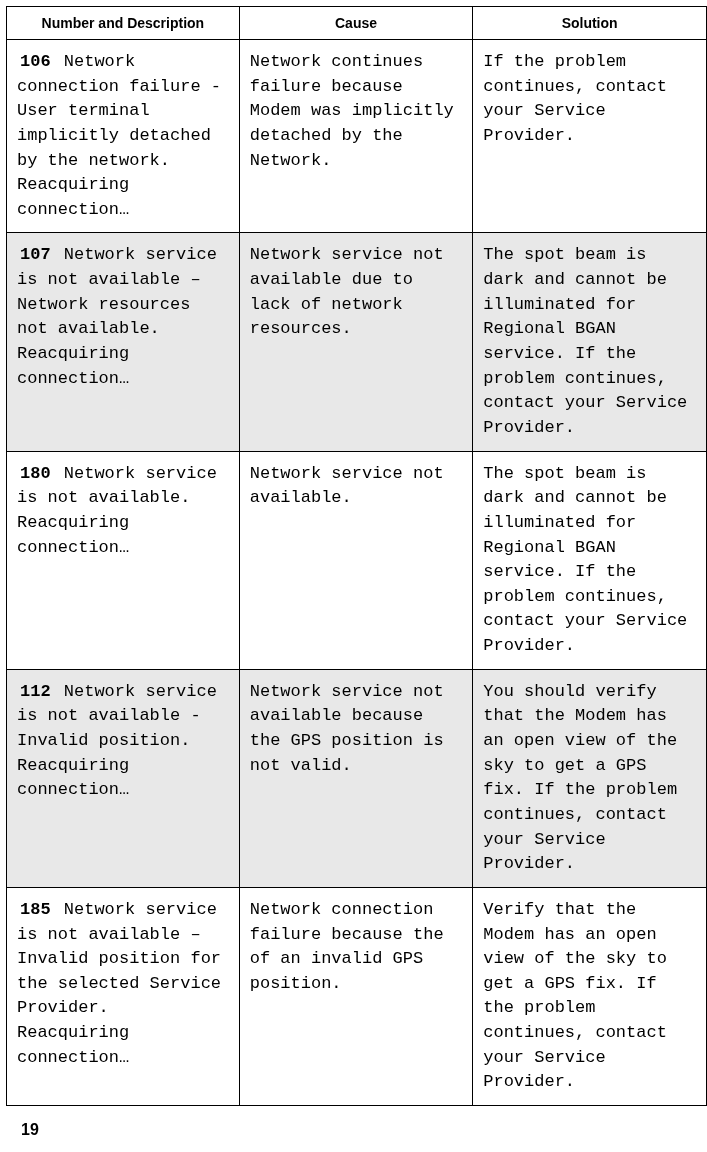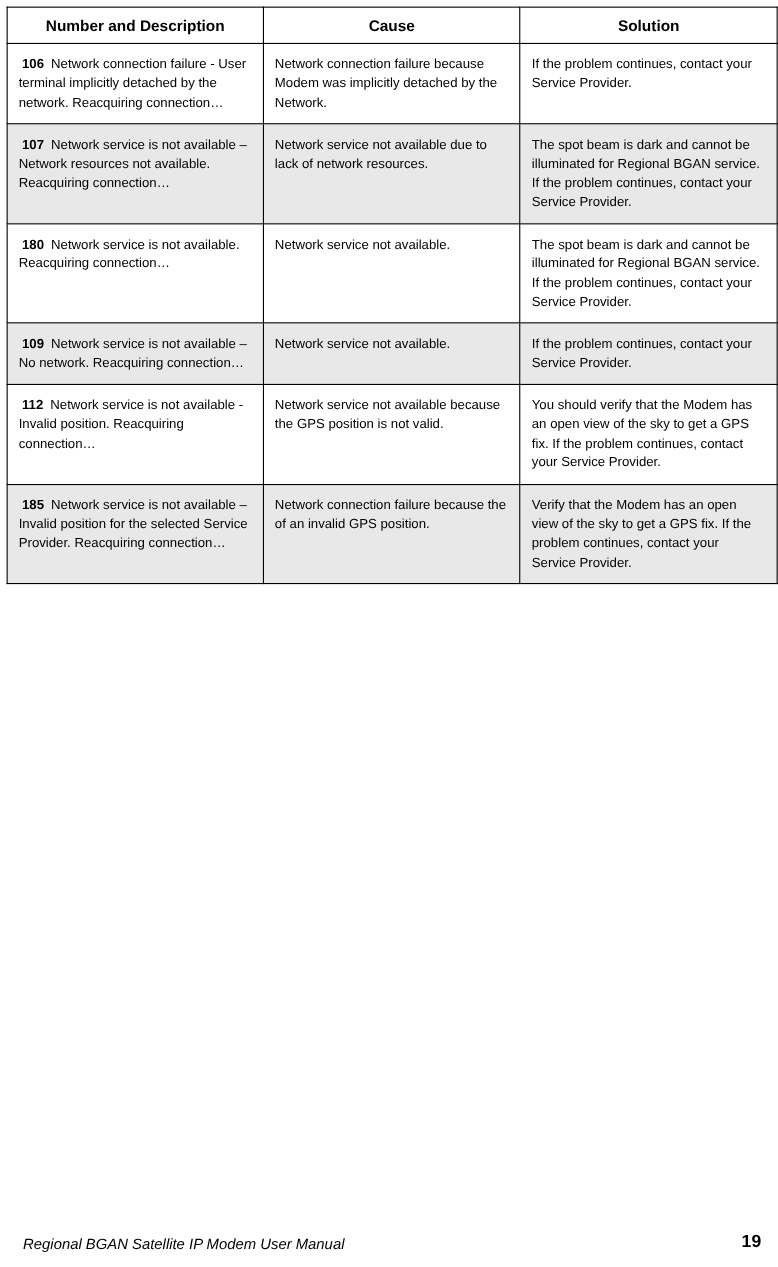--- a/index.html
+++ b/index.html
@@ -36,22 +36,23 @@
       width: 236px;
     }
     thead th:nth-child(3) {
       width: 236px;
       margin-top: 36px;
     }
     tbody td {
       border: 1.5px solid #000;
       padding: 10px 10px;
       vertical-align: top;
-      font-size: 12px;
+      font-size: 17px;
       line-height: 1.45;
+      font-family: Liberation Mono, monospace;
     }
     tbody tr:nth-child(even) td {
       background: #e8e8e8;
     }
     tbody tr:nth-child(odd) td {
       background: #fff;
     }
     .num {
       font-weight: bold;
     }
@@ -77,48 +78,42 @@
     <thead>
       <tr>
         <th>Number and Description</th>
         <th>Cause</th>
         <th>Solution</th>
       </tr>
     </thead>
     <tbody id="table-body">
     <tr>
           <td><span class="num">106</span> Network connection failure - User terminal implicitly detached by the network. Reacquiring connection…</td>
-          <td>Network connection failure because Modem was implicitly detached by the Network.</td>
+          <td>Network continues failure because Modem was implicitly detached by the Network.</td>
           <td>If the problem continues, contact your Service Provider.</td>
         </tr>
         <tr class="shaded">
           <td><span class="num">107</span> Network service is not available – Network resources not available. Reacquiring connection…</td>
           <td>Network service not available due to lack of network resources.</td>
           <td>The spot beam is dark and cannot be illuminated for Regional BGAN service. If the problem continues, contact your Service Provider.</td>
         </tr>
         <tr>
           <td><span class="num">180</span> Network service is not available. Reacquiring connection…</td>
           <td>Network service not available.</td>
           <td>The spot beam is dark and cannot be illuminated for Regional BGAN service. If the problem continues, contact your Service Provider.</td>
-        </tr>
-        <tr class="shaded">
-          <td><span class="num">109</span> Network service is not available – No network. Reacquiring connection…</td>
-          <td>Network service not available.</td>
-          <td>If the problem continues, contact your Service Provider.</td>
         </tr>
         <tr>
           <td><span class="num">112</span> Network service is not available - Invalid position. Reacquiring connection…</td>
           <td>Network service not available because the GPS position is not valid.</td>
           <td>You should verify that the Modem has an open view of the sky to get a GPS fix. If the problem continues, contact your Service Provider.</td>
         </tr>
         <tr class="shaded">
           <td><span class="num">185</span> Network service is not available – Invalid position for the selected Service Provider. Reacquiring connection…</td>
           <td>Network connection failure because the of an invalid GPS position.</td>
           <td>Verify that the Modem has an open view of the sky to get a GPS fix. If the problem continues, contact your Service Provider.</td>
         </tr>
       </tbody>
   </table>
 </div>
 
 <div class="footer">
-  <span>Regional BGAN Satellite IP Modem User Manual</span>
   <span class="footer-page">19</span>
 </div>
 
 </body></html>

